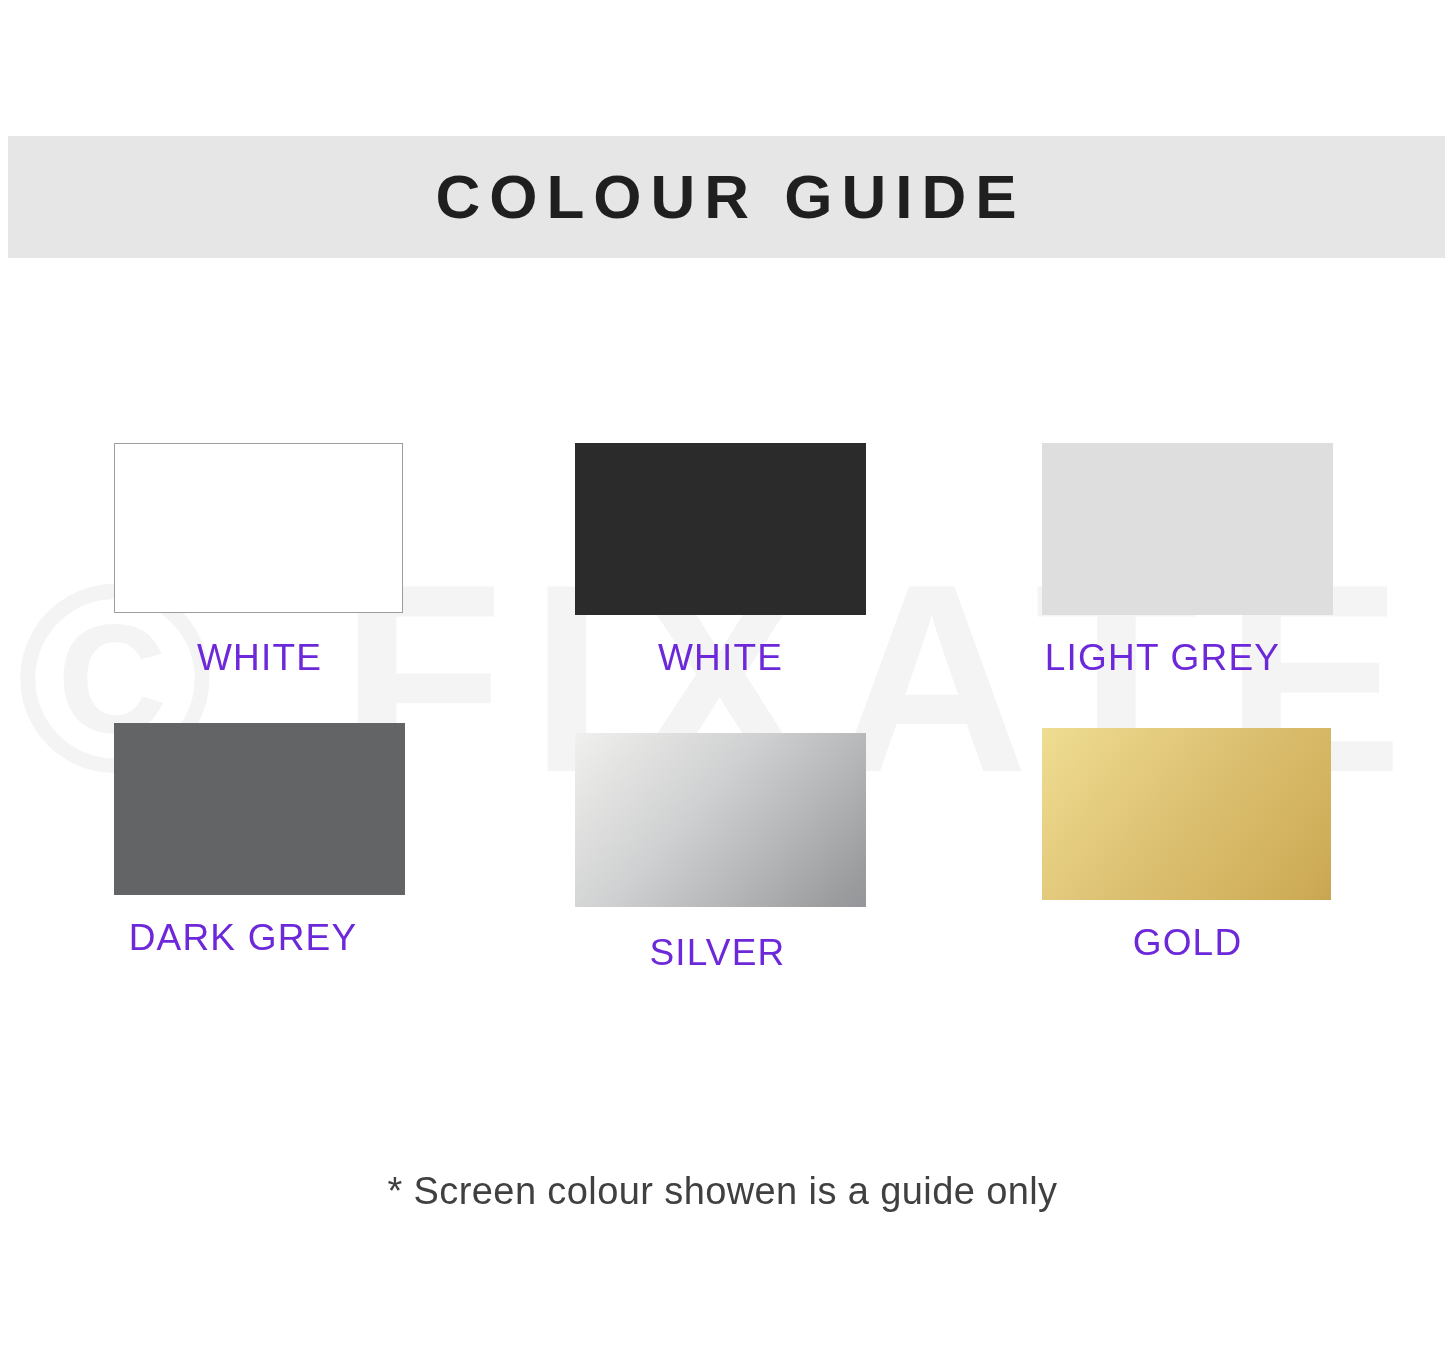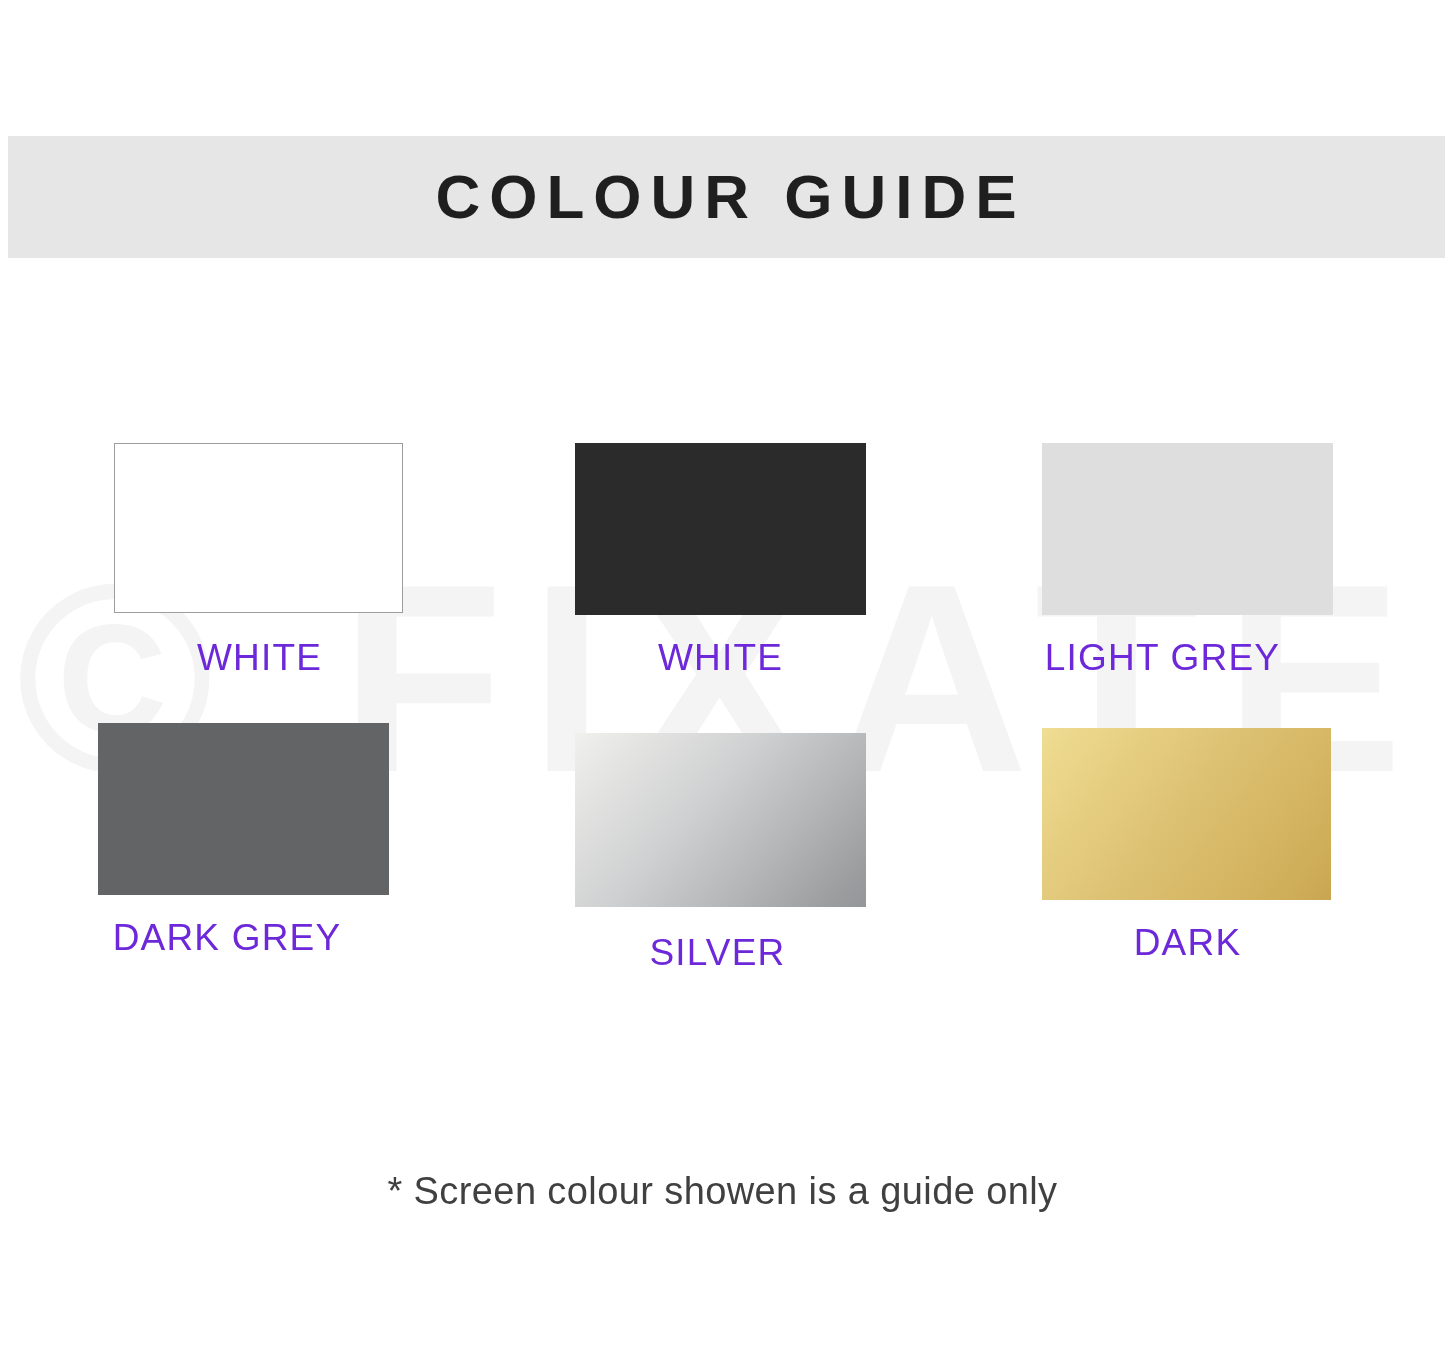--- a/index.html
+++ b/index.html
@@ -94,21 +94,21 @@
     white-space: nowrap;
     line-height: 1;
   }
 
   
   #cell-white  { left: 114px;  top: 443px; width: 291px; height: 240px; }
   #cell-black  { left: 575px;  top: 443px; width: 291px; height: 240px; }
   #cell-lightgrey { left: 1042px; top: 443px; width: 241px; height: 240px; }
 
   
-  #cell-darkgrey { left: 98px;  top: 723px; width: 258px; height: 250px; }
+  #cell-darkgrey { left: 114px;  top: 723px; width: 258px; height: 250px; }
   #cell-silver   { left: 575px;  top: 733px; width: 285px; height: 250px; }
   #cell-gold     { left: 1042px; top: 728px; width: 291px; height: 250px; }
 
   
   #box-white     { width: 289px; height: 170px; background: #ffffff; border: 1px solid #9d9d9d; box-sizing: border-box; }
   #box-black     { width: 291px; height: 172px; background: #2b2b2b; }
   #box-lightgrey { width: 291px; height: 172px; background: #dedede; }
 
   
   #box-darkgrey { width: 291px; height: 172px; background: #636466; }
@@ -190,18 +190,18 @@
     <div class="swatch-label" id="label-darkgrey">DARK GREY</div>
   </div>
 
   <div class="swatch-cell" id="cell-silver">
     <div class="swatch-box" id="box-silver"></div>
     <div class="swatch-label" id="label-silver">SILVER</div>
   </div>
 
   <div class="swatch-cell" id="cell-gold">
     <div class="swatch-box" id="box-gold"></div>
-    <div class="swatch-label" id="label-gold">DARK</div>
+    <div class="swatch-label" id="label-gold">GOLD</div>
   </div>
 
   <div id="footer-note">* Screen colour showen is a guide only</div>
 
 </div>
 
 </body></html>

